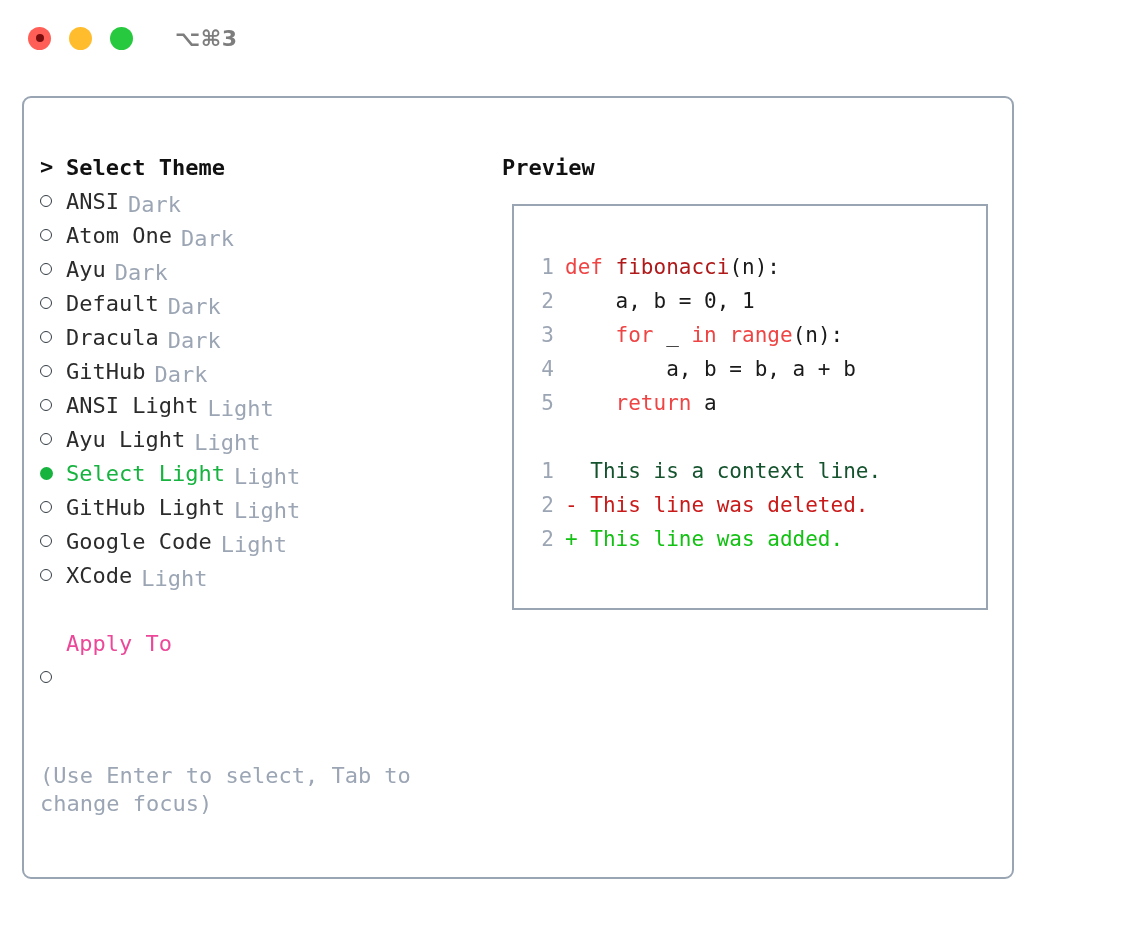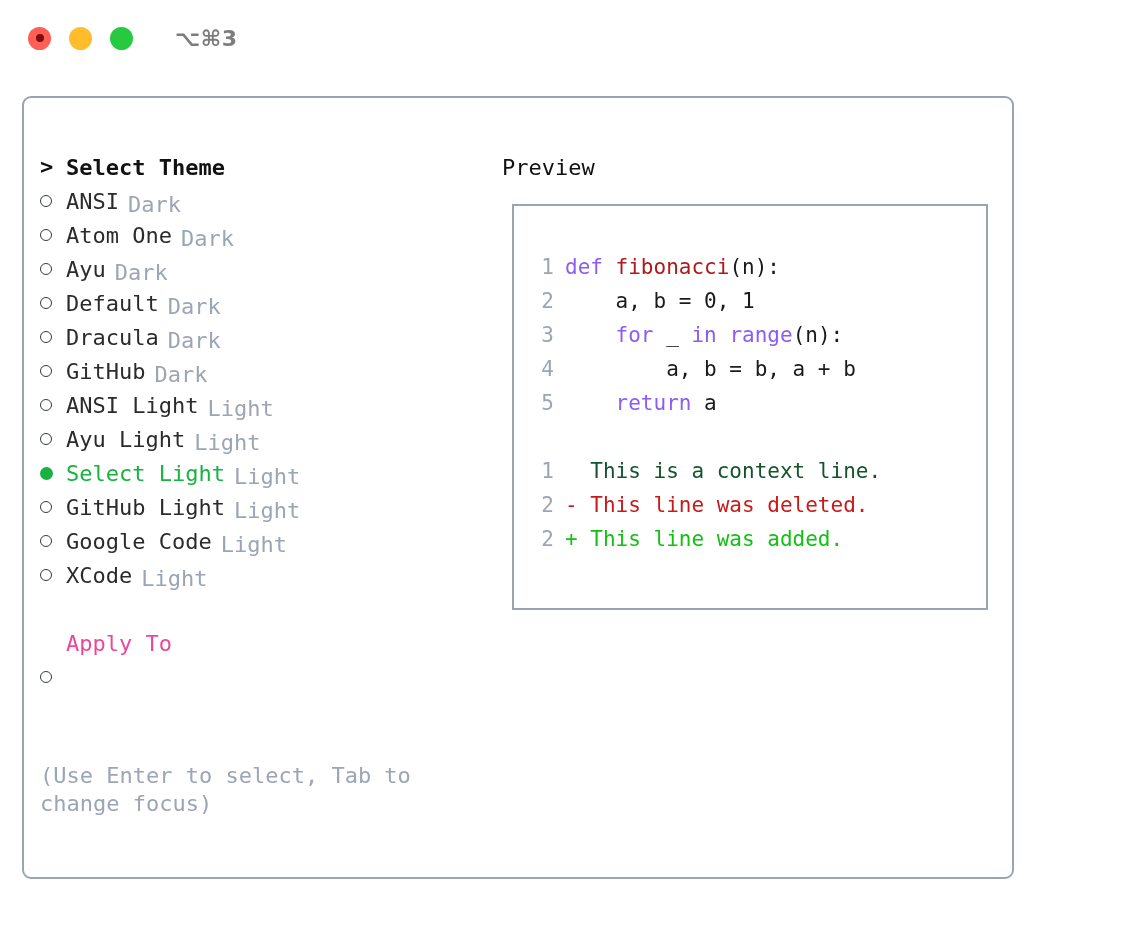--- a/index.html
+++ b/index.html
@@ -133,21 +133,21 @@
   }
 
   
   .right-col {
     position: absolute;
     left: 478px; top: 52px;
     width: 490px;
   }
   .preview-title {
     color: #111111;
-    font-weight: normal;
+    font-weight: bold;
     font-size: 22px;
     height: 34px;
     display: flex;
     align-items: center;
   }
   .preview-box {
     position: absolute;
     left: 488px; top: 106px;
     width: 476px; height: 406px;
     border: 2px solid #9aa5b4;
@@ -163,21 +163,21 @@
   .code-line { display: flex; align-items: baseline; }
   .lineno {
     display: inline-block;
     width: 26px;
     text-align: right;
     color: #9ba5b4;
     margin-right: 11px;
     flex: 0 0 26px;
   }
   .tok { white-space: pre; }
-  .tok-kw    { color: #8b5cf6; }
+  .tok-kw    { color: #ef4444; }
   .tok-fn    { color: #b01919; }
   .tok-plain { color: #1a1a1a; }
   .tok-ctx   { color: #14532d; }
   .tok-del   { color: #c91a1a; }
   .tok-add   { color: #12c112; }
 </style>
 </head>
 <body>
 
 <div class="window">

